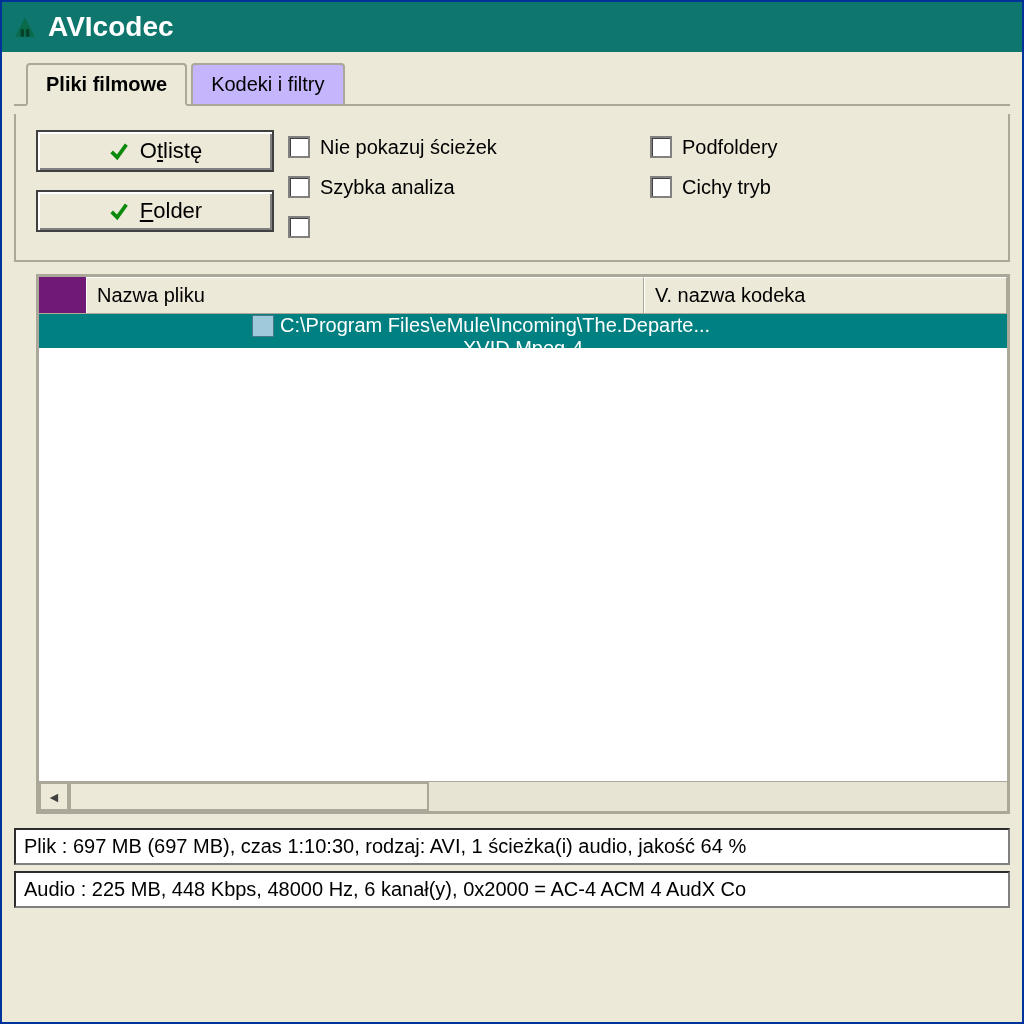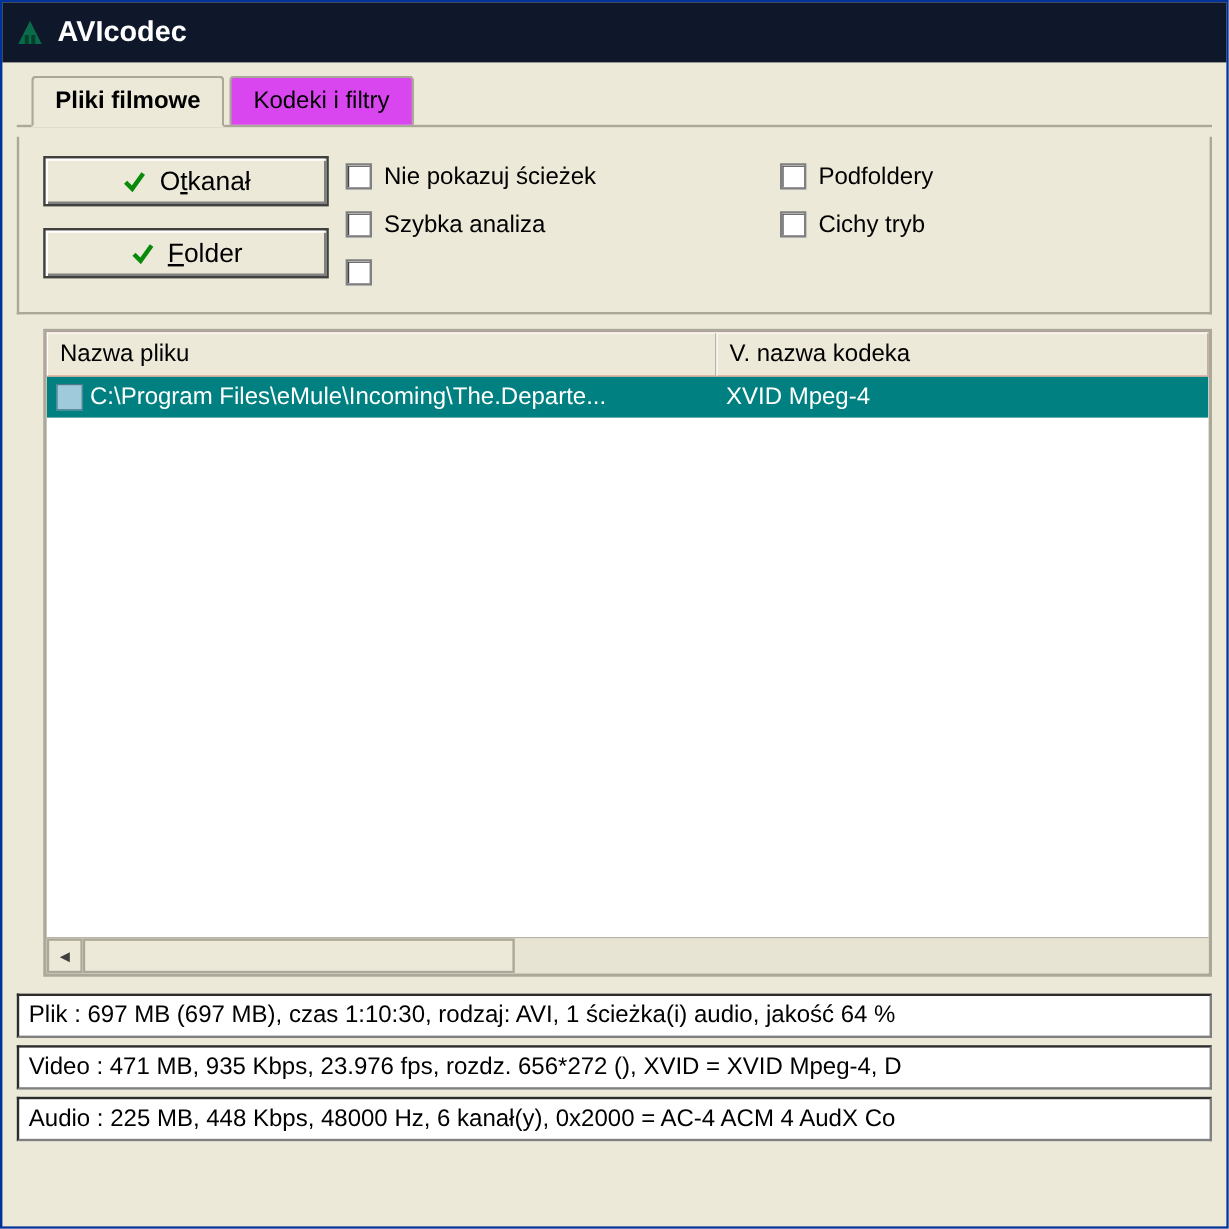--- a/index.html
+++ b/index.html
@@ -13,29 +13,29 @@
   }
   .window {
     width: 1024px;
     height: 1024px;
     background: #ece9d8;
     border: 2px solid #003399;
     display: flex;
     flex-direction: column;
   }
   .titlebar {
-    background: #0f172a;
+    background: #0f766e;
     color: #fff;
     height: 50px;
     display: flex;
     align-items: center;
     padding: 17px 10px;
     gap: 10px;
     font-weight: bold;
-    font-size: 24px;
+    font-size: 28px;
   }
   .titlebar-icon {
     width: 26px; height: 26px;
     display: inline-block;
   }
   .client {
     flex: 1;
     padding: 10px 12px 12px 12px;
     display: flex;
     flex-direction: column;
@@ -45,21 +45,21 @@
     display: flex;
     align-items: flex-end;
     height: 44px;
     border-bottom: 2px solid #aca899;
     position: relative;
   }
   .tab {
     padding: 8px 18px 8px 18px;
     border: 2px solid #aca899;
     border-bottom: none;
-    background: #d946ef;
+    background: #c4b5fd;
     margin-right: 4px;
     border-top-left-radius: 4px;
     border-top-right-radius: 4px;
     cursor: pointer;
     position: relative;
   }
   .tab.active {
     top: 2px;
     background: #ece9d8;
     font-weight: bold;
@@ -121,41 +121,43 @@
   .listview {
     border: 3px solid #aca899;
     background: #fff;
     margin: 4px 0 0 22px;
     display: flex;
     flex-direction: column;
     height: 540px;
   }
   .lv-header {
     display: flex;
-    background: #ef4444;
+    background: #701a75;
     border-bottom: 1px solid #aca899;
+    padding-left: 47px;
   }
   .lv-col {
     padding: 6px 10px;
     border-right: 1px solid #aca899;
     border-top: 1px solid #fff;
     border-left: 1px solid #fff;
     background: #ece9d8;
   }
   .lv-col.c1 { width: 558px; }
   .lv-col.c2 { flex: 1; }
   .lv-body { flex: 1; background: #fff; overflow: hidden; }
   .lv-row {
     display: flex;
     align-items: center;
     height: 34px;
   }
   .lv-row.selected {
     background: #008080;
     color: #fff;
+    flex-direction: column;
   }
   .lv-cell { padding: 0 8px; white-space: nowrap; overflow: hidden; text-overflow: clip; }
   .lv-cell.c1 { width: 558px; display: flex; align-items: center; gap: 6px; }
   .lv-cell.c2 { flex: 1; }
   .file-icon {
     width: 22px; height: 22px;
     background: #9fcadb;
     border: 1px solid #4a7a8a;
     flex: none;
     display: inline-block;
@@ -229,21 +231,21 @@
     </div>
 
     <div class="panel-top">
       <div class="btncol">
         <div class="win-btn">
           <span class="check-icon">
             <svg viewBox="0 0 24 24" width="22" height="22">
                 <path d="M4 13 L10 19 L20 5" stroke="#0a8a0a" stroke-width="4" fill="none"></path>
               </svg>
           </span>
-          <span><span>O</span><span class="u">t</span><span>kanał</span></span>
+          <span><span>O</span><span class="u">t</span><span>listę</span></span>
         </div>
         <div class="win-btn">
           <span class="check-icon">
             <svg viewBox="0 0 24 24" width="22" height="22">
                 <path d="M4 13 L10 19 L20 5" stroke="#0a8a0a" stroke-width="4" fill="none"></path>
               </svg>
           </span>
           <span><span class="u">F</span><span>older</span></span>
         </div>
       </div>
@@ -292,18 +294,17 @@
       <div class="hscroll">
         <div class="hs-btn">◄</div>
         <div class="hs-track">
           <div class="hs-thumb"></div>
         </div>
       </div>
     </div>
 
     <div class="info-boxes">
       <div class="info-box">Plik : 697 MB (697 MB), czas 1:10:30, rodzaj: AVI, 1 ścieżka(i) audio, jakość 64 %</div>
-      <div class="info-box">Video : 471 MB, 935 Kbps, 23.976 fps, rozdz. 656*272 (), XVID = XVID Mpeg-4, D</div>
       <div class="info-box">Audio : 225 MB, 448 Kbps, 48000 Hz, 6 kanał(y), 0x2000 = AC-4 ACM 4 AudX Co</div>
     </div>
 
   </div>
 </div>
 
 </body></html>

